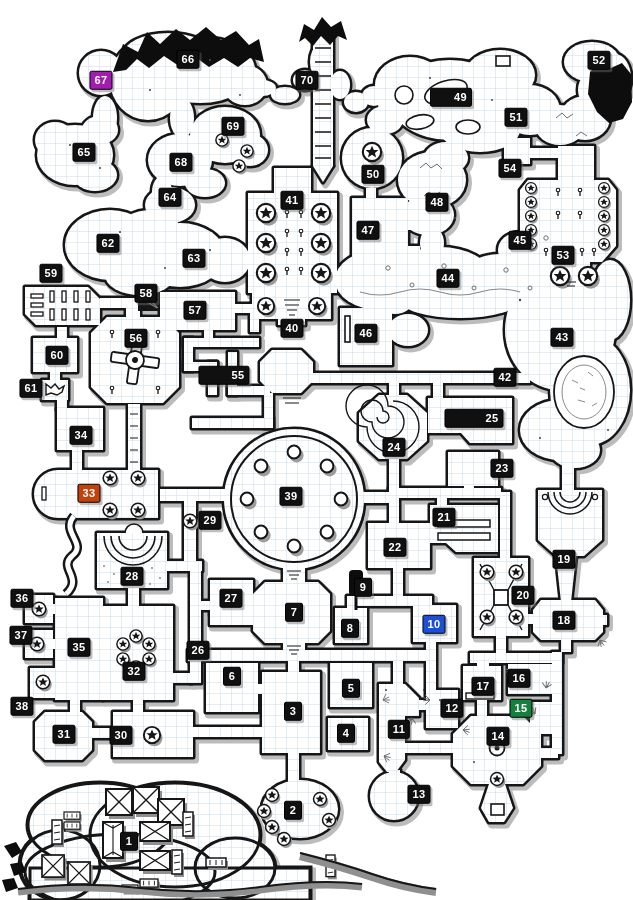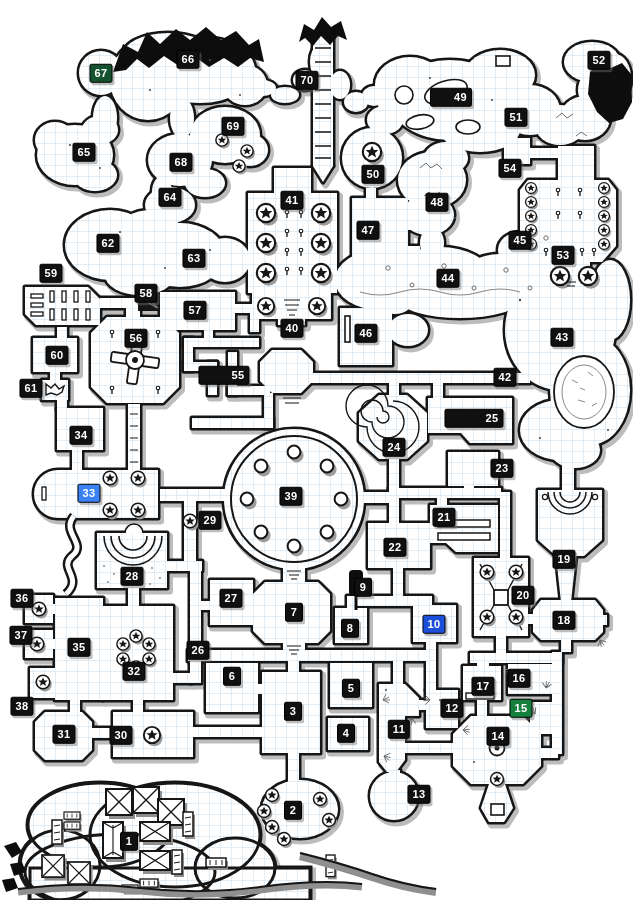--- a/index.html
+++ b/index.html
@@ -606,21 +606,21 @@
       <div class="badge" style="left: 502px; top: 468px; background: rgb(16, 16, 16); color: rgb(255, 255, 255);">23</div>
       <div class="badge" style="left: 394px; top: 447px; background: rgb(16, 16, 16); color: rgb(255, 255, 255);">24</div>
       <div class="badge" style="left: 474px; top: 418px; background: rgb(16, 16, 16); color: rgb(255, 255, 255); padding-left: 40px;">25</div>
       <div class="badge" style="left: 198px; top: 650px; background: rgb(16, 16, 16); color: rgb(255, 255, 255);">26</div>
       <div class="badge" style="left: 231px; top: 598px; background: rgb(16, 16, 16); color: rgb(255, 255, 255);">27</div>
       <div class="badge" style="left: 132px; top: 576px; background: rgb(16, 16, 16); color: rgb(255, 255, 255);">28</div>
       <div class="badge" style="left: 210px; top: 520px; background: rgb(16, 16, 16); color: rgb(255, 255, 255);">29</div>
       <div class="badge" style="left: 121px; top: 735px; background: rgb(16, 16, 16); color: rgb(255, 255, 255);">30</div>
       <div class="badge" style="left: 64px; top: 734px; background: rgb(16, 16, 16); color: rgb(255, 255, 255);">31</div>
       <div class="badge" style="left: 134px; top: 671px; background: rgb(16, 16, 16); color: rgb(255, 255, 255);">32</div>
-      <div class="badge" style="left: 89px; top: 493px; background: #3b82f6; color: rgb(255, 255, 255);">33</div>
+      <div class="badge" style="left: 89px; top: 493px; background: #c2410c; color: rgb(255, 255, 255);">33</div>
       <div class="badge" style="left: 81px; top: 435px; background: rgb(16, 16, 16); color: rgb(255, 255, 255);">34</div>
       <div class="badge" style="left: 79px; top: 647px; background: rgb(16, 16, 16); color: rgb(255, 255, 255);">35</div>
       <div class="badge" style="left: 22px; top: 598px; background: rgb(16, 16, 16); color: rgb(255, 255, 255);">36</div>
       <div class="badge" style="left: 21px; top: 635px; background: rgb(16, 16, 16); color: rgb(255, 255, 255);">37</div>
       <div class="badge" style="left: 22px; top: 706px; background: rgb(16, 16, 16); color: rgb(255, 255, 255);">38</div>
       <div class="badge" style="left: 291px; top: 496px; background: rgb(16, 16, 16); color: rgb(255, 255, 255);">39</div>
       <div class="badge" style="left: 292px; top: 328px; background: rgb(16, 16, 16); color: rgb(255, 255, 255);">40</div>
       <div class="badge" style="left: 292px; top: 200px; background: rgb(16, 16, 16); color: rgb(255, 255, 255);">41</div>
       <div class="badge" style="left: 505px; top: 377px; background: rgb(16, 16, 16); color: rgb(255, 255, 255);">42</div>
       <div class="badge" style="left: 562px; top: 337px; background: rgb(16, 16, 16); color: rgb(255, 255, 255);">43</div>
@@ -640,18 +640,18 @@
       <div class="badge" style="left: 195px; top: 310px; background: rgb(16, 16, 16); color: rgb(255, 255, 255);">57</div>
       <div class="badge" style="left: 146px; top: 293px; background: rgb(16, 16, 16); color: rgb(255, 255, 255);">58</div>
       <div class="badge" style="left: 51px; top: 273px; background: rgb(16, 16, 16); color: rgb(255, 255, 255);">59</div>
       <div class="badge" style="left: 57px; top: 355px; background: rgb(16, 16, 16); color: rgb(255, 255, 255);">60</div>
       <div class="badge" style="left: 31px; top: 388px; background: rgb(16, 16, 16); color: rgb(255, 255, 255);">61</div>
       <div class="badge" style="left: 108px; top: 243px; background: rgb(16, 16, 16); color: rgb(255, 255, 255);">62</div>
       <div class="badge" style="left: 194px; top: 258px; background: rgb(16, 16, 16); color: rgb(255, 255, 255);">63</div>
       <div class="badge" style="left: 170px; top: 197px; background: rgb(16, 16, 16); color: rgb(255, 255, 255);">64</div>
       <div class="badge" style="left: 84px; top: 152px; background: rgb(16, 16, 16); color: rgb(255, 255, 255);">65</div>
       <div class="badge" style="left: 188px; top: 59px; background: rgb(16, 16, 16); color: rgb(255, 255, 255);">66</div>
-      <div class="badge" style="left: 101px; top: 73px; background: #14532d; color: rgb(255, 255, 255);">67</div>
+      <div class="badge" style="left: 101px; top: 80px; background: #a21caf; color: rgb(255, 255, 255);">67</div>
       <div class="badge" style="left: 181px; top: 162px; background: rgb(16, 16, 16); color: rgb(255, 255, 255);">68</div>
       <div class="badge" style="left: 233px; top: 126px; background: rgb(16, 16, 16); color: rgb(255, 255, 255);">69</div>
       <div class="badge" style="left: 307px; top: 80px; background: rgb(16, 16, 16); color: rgb(255, 255, 255);">70</div>
     </div>
 </div>
 
 </body></html>

